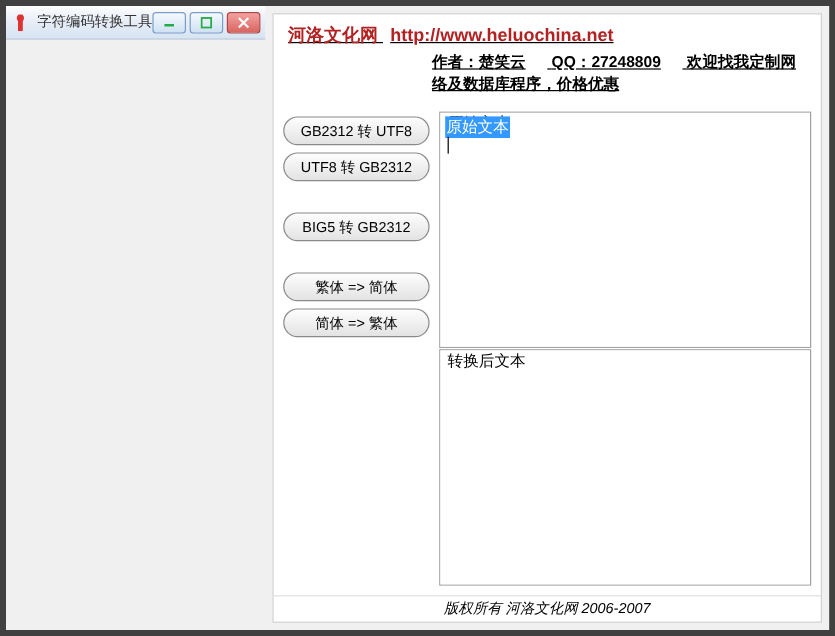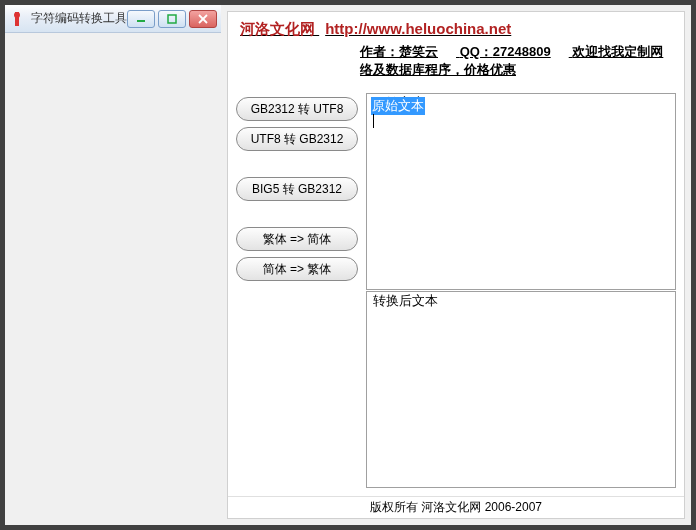--- a/index.html
+++ b/index.html
@@ -23,21 +23,21 @@
 .header .line3 { font-size: 13px; color: #000; padding-left: 280px; margin-top: 2px; }
 .content { flex: 1; display: flex; padding: 8px 8px; gap: 8px; }
 .sidebar { width: 122px; display: flex; flex-direction: column; gap: 6px; padding-top: 4px; }
 .btn { height: 24px; border: 1px solid #8a8a8a; background: linear-gradient(#fdfdfd,#e3e3e3); font-size: 12px; cursor: pointer; border-radius: 12px; }
 .gap { height: 14px; }
 .panes { flex: 1; display: flex; flex-direction: column; gap: 1px; }
 .textbox { flex: 1; border: 1px solid #a0a0a0; background: #fff; position: relative; display: flex; }
 .textbox textarea { flex: 1; border: none; resize: none; outline: none; padding: 0 6px; font-family: SimSun, Arial; font-size: 13px; overflow-y: scroll; }
 .textbox .sel { position: absolute; top: 3px; left: 4px; background: #3399ff; color: #fff; padding: 0 1px; font-size: 13px; pointer-events: none; }
 .textbox .caret { position: absolute; top: 20px; left: 6px; width: 1px; height: 14px; background: #000; pointer-events: none; }
-.footer { height: 22px; display: flex; align-items: center; justify-content: center; font-size: 12px; color: #000; border-top: 1px solid #e0e0e0; }
+.footer { height: 22px; display: flex; align-items: center; justify-content: center; font-size: 12px; color: #000; border-top: 1px solid #e0e0e0; font-style: italic; }
 </style>
 </head>
 <body>
 
 <div class="window">
   <div class="titlebar">
     <span class="icon">
       <svg width="14" height="14">
           <rect x="5" y="0" width="4" height="14" fill="#d33"></rect>
           <circle cx="7" cy="3" r="3" fill="#d33"></circle>

